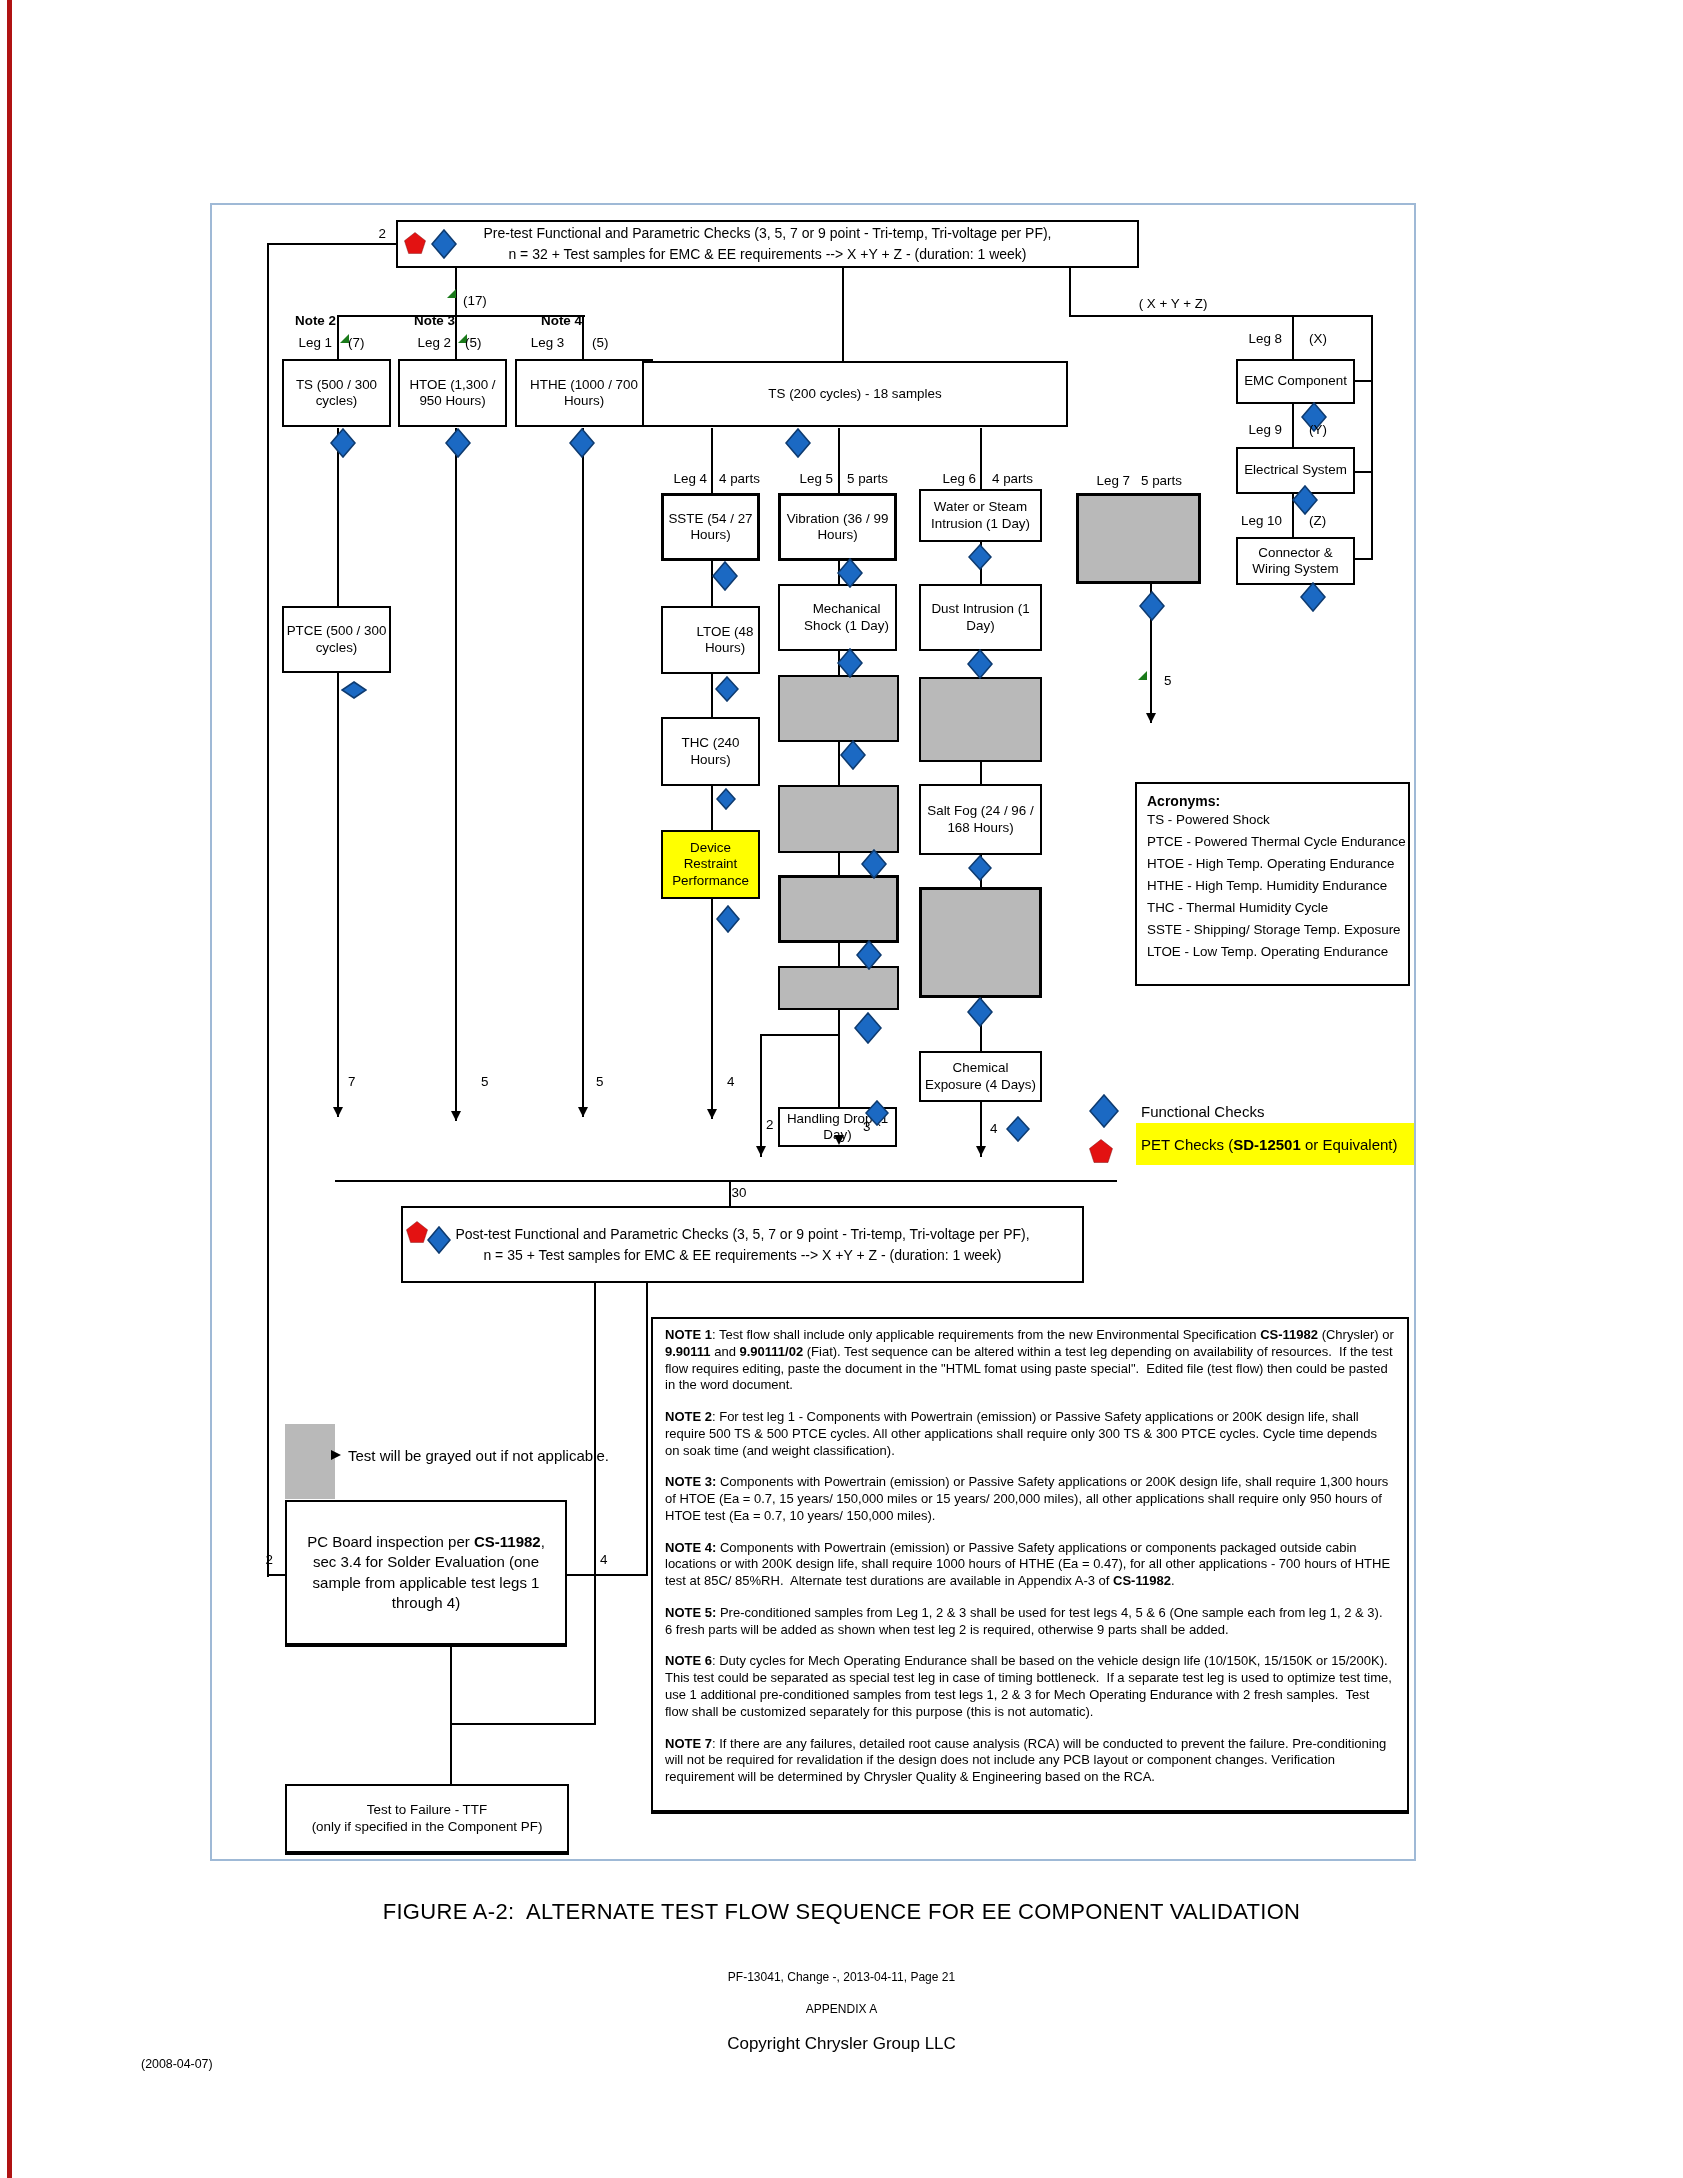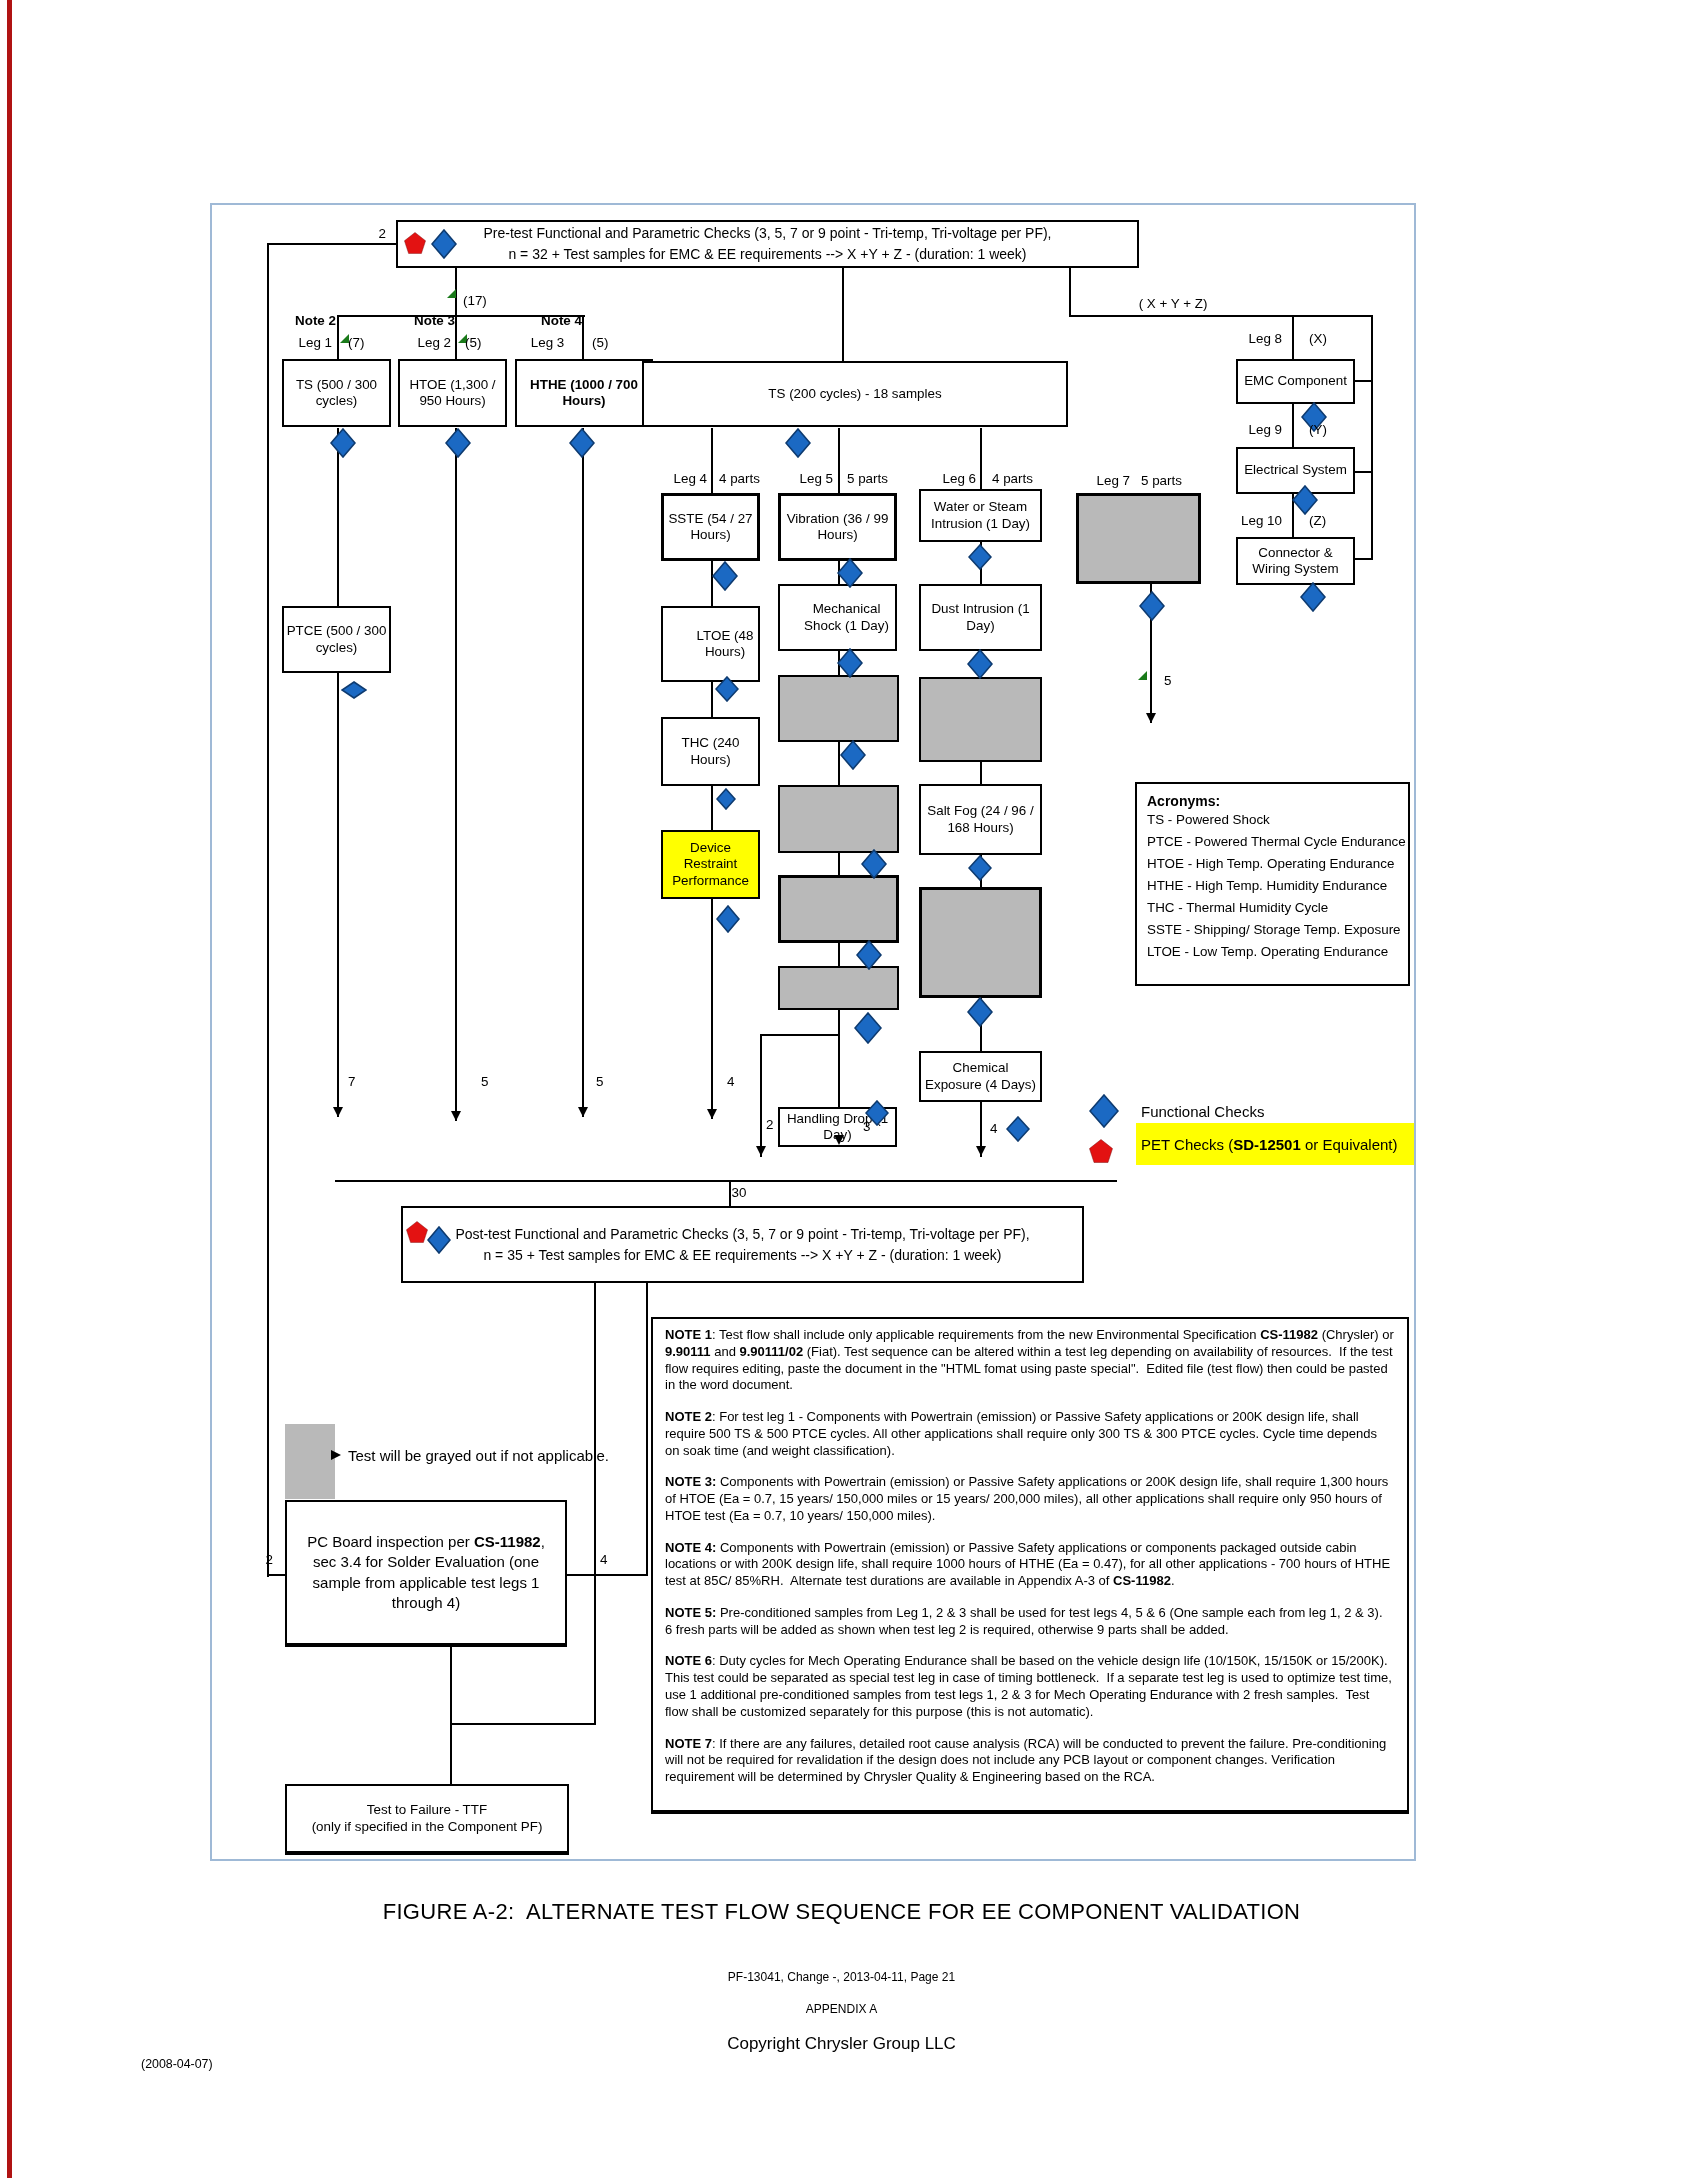--- a/index.html
+++ b/index.html
@@ -95,33 +95,33 @@
   <div class="box bigbox" style="left:396px;top:220px;width:743px;height:48px;">
     <div>Pre-test Functional and Parametric Checks (3, 5, 7 or 9 point - Tri-temp, Tri-voltage per PF),</div>
     <div>n = 32 + Test samples for EMC &amp; EE requirements --&gt; X +Y + Z  - (duration: 1 week)</div>
   </div>
   <div class="box" style="left:282px;top:359px;width:109px;height:68px;">
       <div>TS (500 / 300 cycles)</div>
     </div>
   <div class="box" style="left:398px;top:359px;width:109px;height:68px;">
       <div>HTOE (1,300 / 950 Hours)</div>
     </div>
-  <div class="box" style="left:515px;top:359px;width:138px;height:68px;font-weight:bold;">
+  <div class="box" style="left:515px;top:359px;width:138px;height:68px;">
       <div>HTHE (1000 / 700 Hours)</div>
     </div>
   <div class="box" style="left:642px;top:361px;width:426px;height:66px;">
       <div>TS (200 cycles) - 18 samples</div>
     </div>
   <div class="box" style="left:282px;top:606px;width:109px;height:67px;">
       <div>PTCE (500 / 300 cycles)</div>
     </div>
   <div class="box thick" style="left:661px;top:493px;width:99px;height:68px;">
       <div>SSTE (54 / 27 Hours)</div>
     </div>
-  <div class="box" style="left:661px;top:606px;width:99px;height:76px;padding-left:31px;">
+  <div class="box" style="left:661px;top:606px;width:99px;height:68px;padding-left:31px;">
       <div>LTOE (48 Hours)</div>
     </div>
   <div class="box" style="left:661px;top:717px;width:99px;height:69px;">
       <div>THC (240 Hours)</div>
     </div>
   <div class="box yellow" style="left:661px;top:830px;width:99px;height:69px;">
       <div>Device Restraint Performance</div>
     </div>
   <div class="box thick" style="left:778px;top:493px;width:119px;height:68px;">
       <div>Vibration (36 / 99 Hours)</div>

